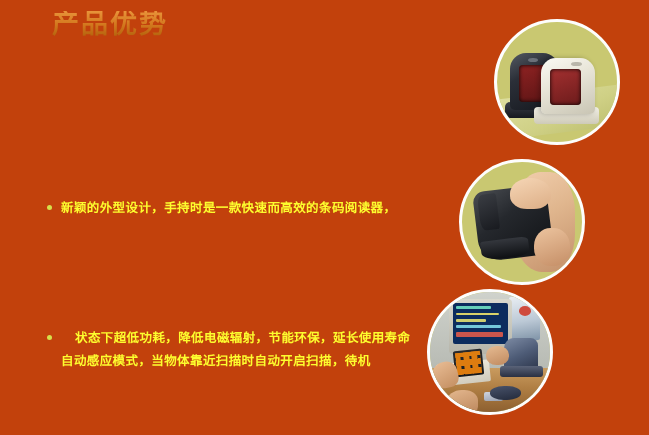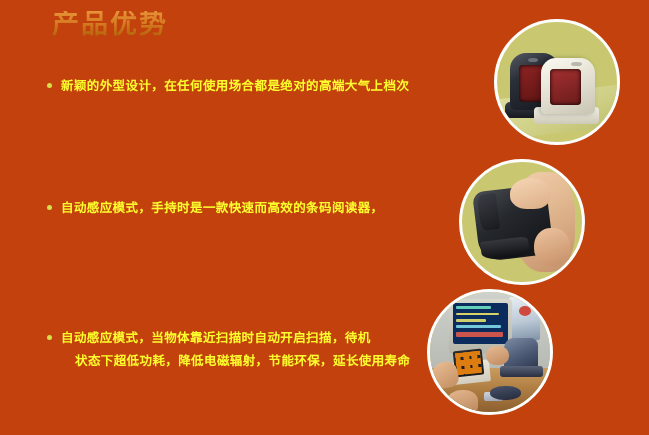--- a/index.html
+++ b/index.html
@@ -271,39 +271,33 @@
 </style>
 </head>
 <body>
 
 <div class="slide">
 
   <div class="title">产品优势</div>
 
   <div class="bullets">
 
-    <div class="bullet bullet-1">
-      <span class="bullet-marker"></span>
-      <div class="bullet-lines">
-        <div class="bullet-line">新颖的外型设计，在任何使用场合都是绝对的高端大气上档次</div>
-      </div>
-    </div>
 
     <div class="bullet bullet-2">
       <span class="bullet-marker"></span>
       <div class="bullet-lines">
-        <div class="bullet-line">自动感应模式，手持时是一款快速而高效的条码阅读器，</div>
+        <div class="bullet-line">新颖的外型设计，手持时是一款快速而高效的条码阅读器，</div>
       </div>
     </div>
 
     <div class="bullet bullet-3">
       <span class="bullet-marker"></span>
       <div class="bullet-lines">
+        <div class="bullet-line indent">状态下超低功耗，降低电磁辐射，节能环保，延长使用寿命</div>
         <div class="bullet-line">自动感应模式，当物体靠近扫描时自动开启扫描，待机</div>
-        <div class="bullet-line indent">状态下超低功耗，降低电磁辐射，节能环保，延长使用寿命</div>
       </div>
     </div>
 
   </div>
 
   <div class="photo photo-1">
     <div class="scene">
       <div class="s1-floor"></div>
       <div class="s1-black-base"></div>
       <div class="s1-black-body"></div>

